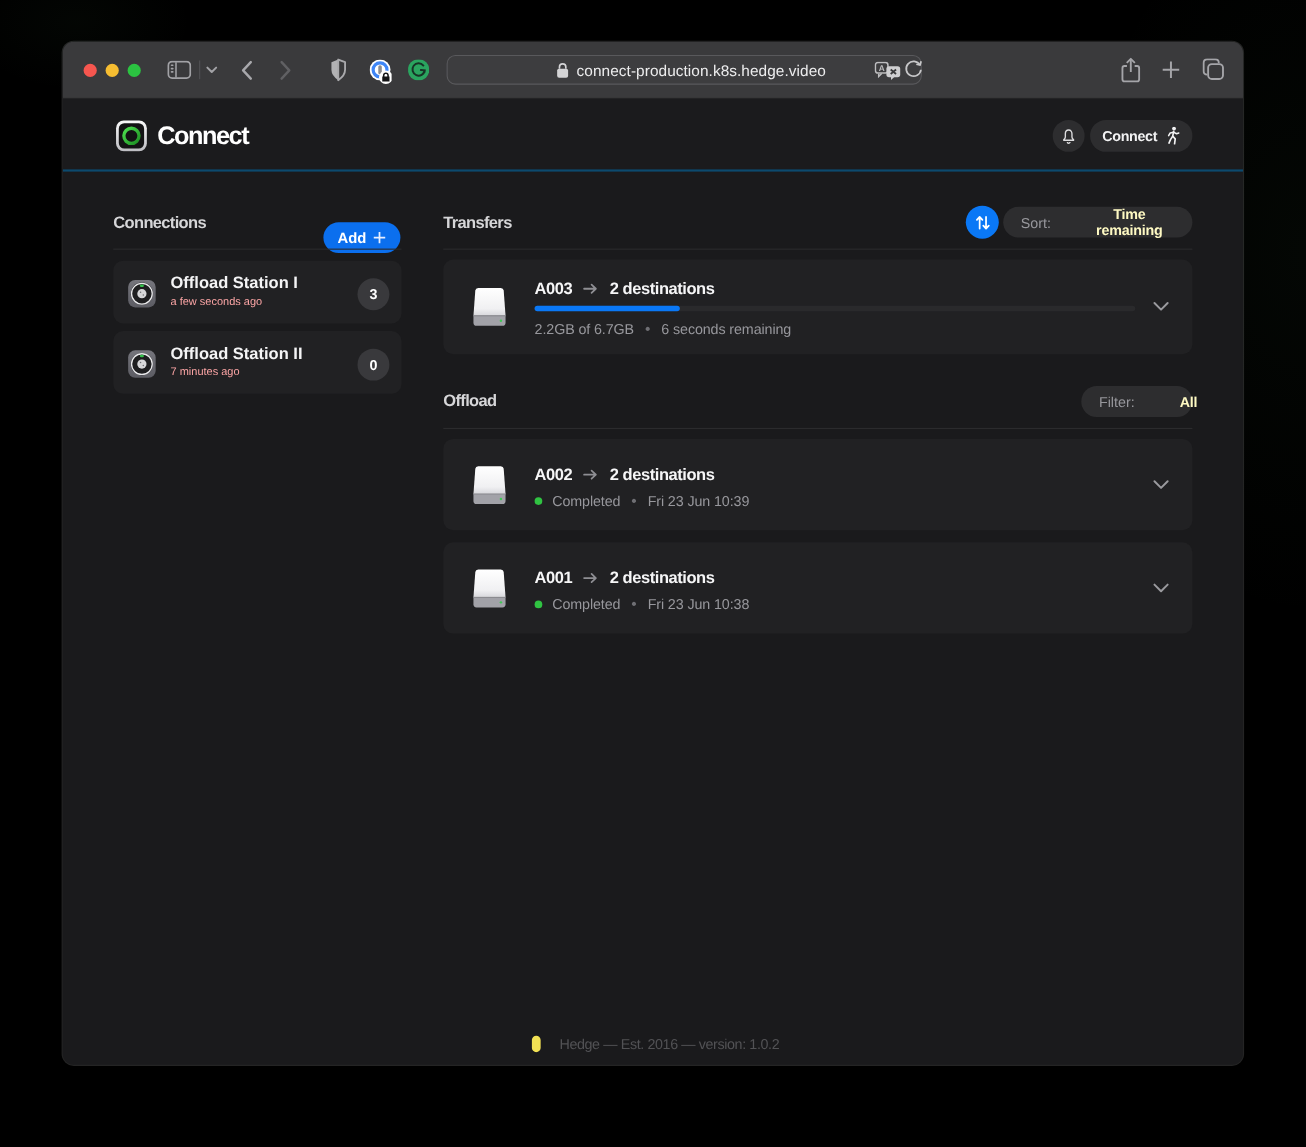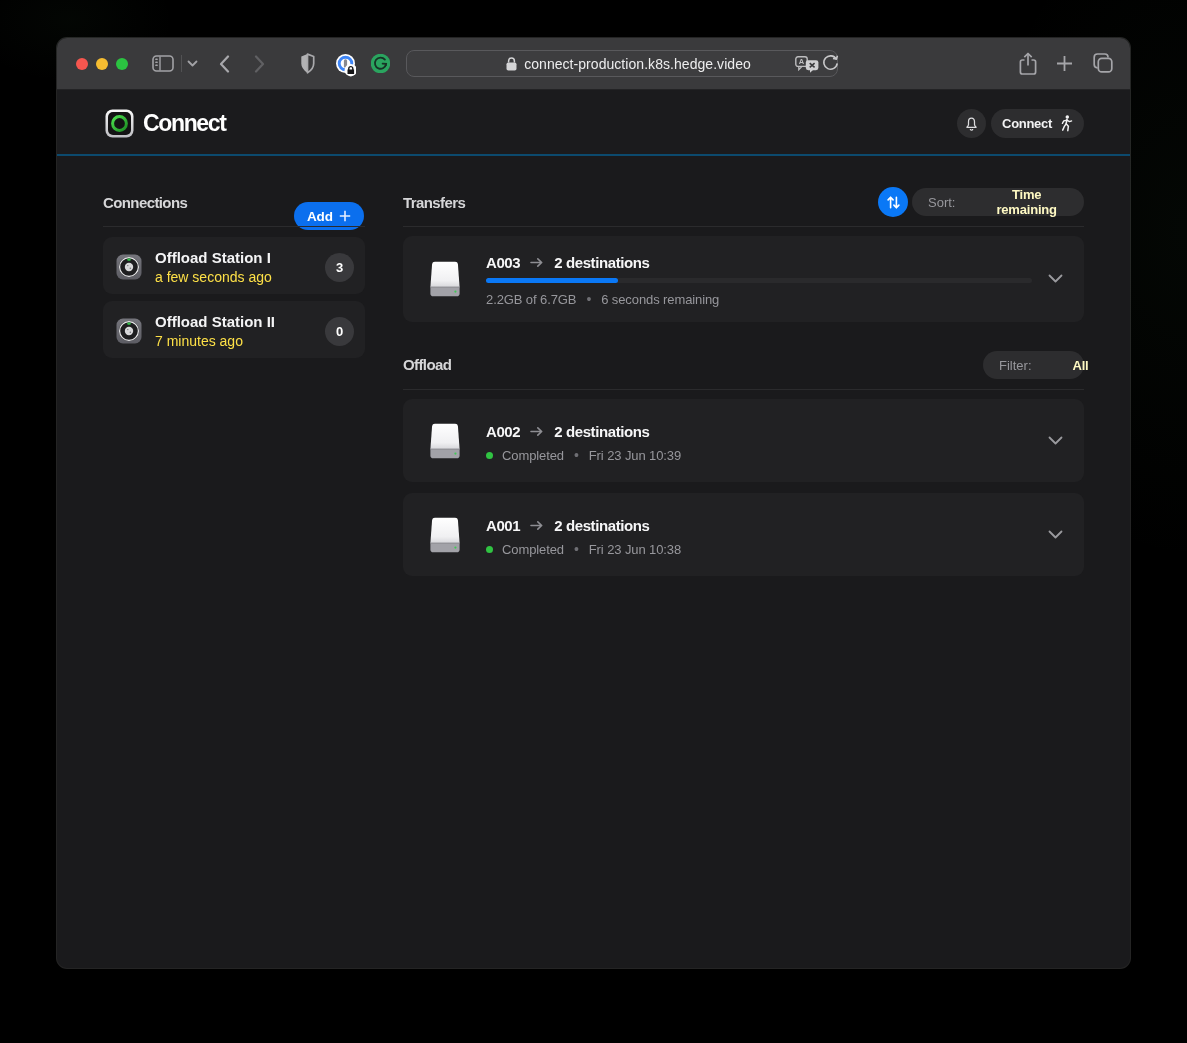--- a/index.html
+++ b/index.html
@@ -39,21 +39,21 @@
   .main { position:absolute; left:346px; top:0; width:681px; }
   .sechead { position:absolute; font-size:15px; font-weight:700; color:#d6d6d8; letter-spacing:-0.6px; }
   .divider { position:absolute; height:1px; background:#2b2b2d; width:100%; }
   .addbtn { position:absolute; right:1px; top:70px; width:70px; height:28px;
     border-radius:14px; background:#0b6fee; color:#fff; font-size:13.5px; font-weight:700;
     display:flex; align-items:center; justify-content:center; gap:6px; }
   .card { position:absolute; background:#212123; border-radius:9px; width:100%; }
   .conncard { height:57px; }
   .connicon { position:absolute; left:13px; top:17px; }
   .conntitle { position:absolute; left:52px; top:12px; font-size:15px; font-weight:600; color:#f4f4f5; }
-  .connsub { position:absolute; left:52px; top:32px; font-size:14px; color:#fde047; }
+  .connsub { position:absolute; left:52px; top:32px; font-size:10px; color:#fca5a5; }
   .badge { position:absolute; right:11px; top:16px; width:29px; height:29px; border-radius:50%;
     background:#39393c; color:#fff; font-size:13px; font-weight:600;
     display:flex; align-items:center; justify-content:center; }
   .pill { position:absolute; height:28px; border-radius:14px; background:#2d2d2f;
     display:flex; align-items:center; color:#97979c; font-size:13px;gap:36px; }
   .pill b { color:#fef9c3; font-weight:700; margin-left:5px; letter-spacing:-0.2px;text-align:center; }
   .sortcircle { position:absolute; width:30px; height:30px; border-radius:50%;
     background:#0a78f6; display:flex; align-items:center; justify-content:center; }
   .tcard { left:0; width:681px; }
   .ticon { position:absolute; left:27px; top:25px; }
@@ -303,13 +303,19 @@
               <path d="M1 5.5 L11.5 5.5 M7.8 1.8 L11.7 5.5 L7.8 9.2" fill="none" stroke="#8e8e93" stroke-width="1.6" stroke-linecap="round" stroke-linejoin="round"></path>
             </svg>2 destinations</div>
         <div class="tsub" style="top:48px;"><span style="width:7px;height:7px;border-radius:50%;background:#30c342;display:inline-block;margin-right:9px;"></span>Completed<span style="color:#6f6f74;margin:0 10px;font-size:14px;">•</span>Fri 23 Jun 10:38</div>
         <svg class="chev" style="top:37px;" width="15" height="9" viewBox="0 0 15 9">
             <polyline points="1.5,1.5 7.5,7.5 13.5,1.5" fill="none" stroke="#9a9a9e" stroke-width="1.8" stroke-linecap="round" stroke-linejoin="round"></polyline>
           </svg>
       </div>
     </div>
   </div>
 
+  <div class="footer">
+    <svg width="9" height="16" viewBox="0 0 9 16">
+        <rect x="0.5" y="0.5" width="8" height="15" rx="4" fill="#f2e154"></rect>
+      </svg>
+    <span>Hedge — Est. 2016 — version: 1.0.2</span>
+  </div>
 </div>
 
 </body></html>

